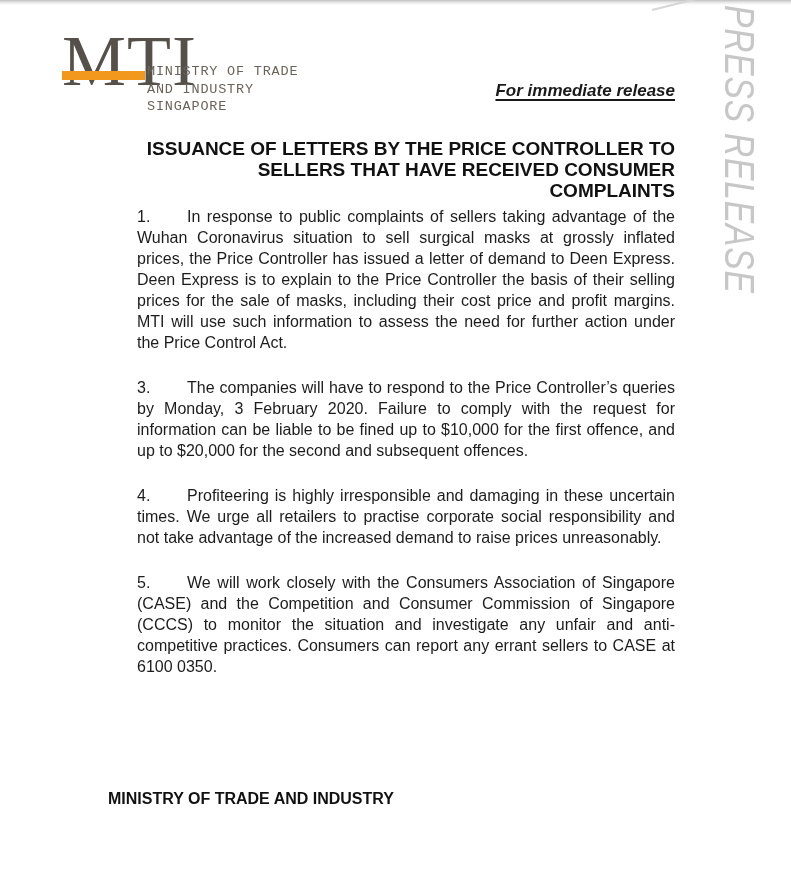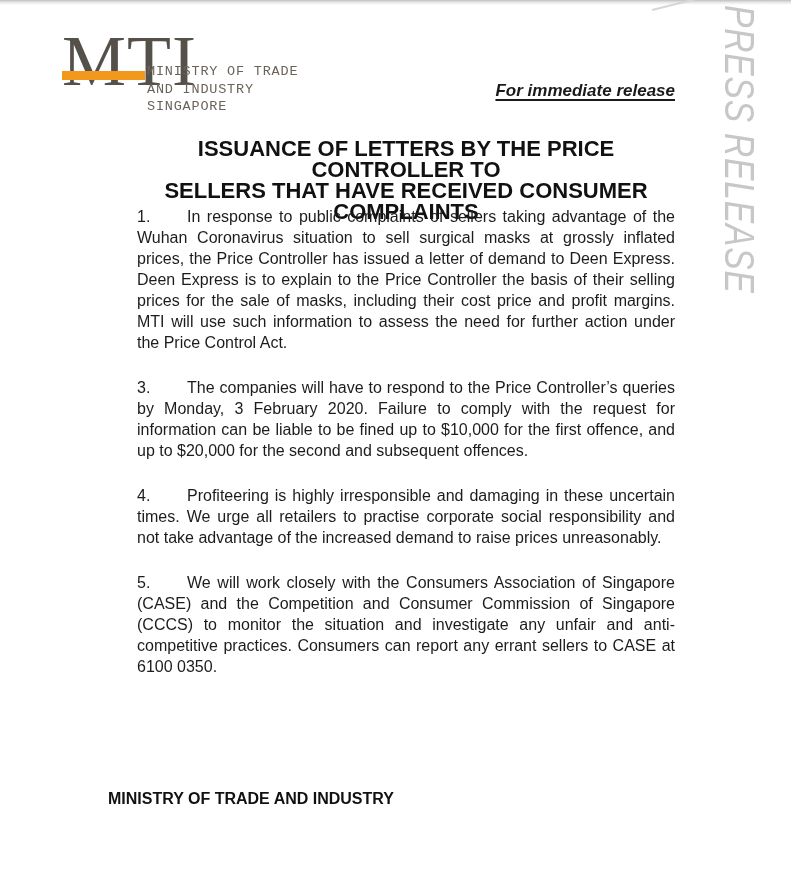--- a/index.html
+++ b/index.html
@@ -98,22 +98,22 @@
     text-underline-offset: 3px;
     margin-top: 19px;
   }
 
   
   .title {
     position: absolute;
     top: 138px;
     left: 137px;
     width: 538px;
-    text-align: center;
-    font-size: 22px;
+    text-align: right;
+    font-size: 19px;
     font-weight: bold;
     line-height: 21px;
     color: #111;
   }
 
   
   .body-text {
     position: absolute;
     top: 206px;
     left: 137px;

